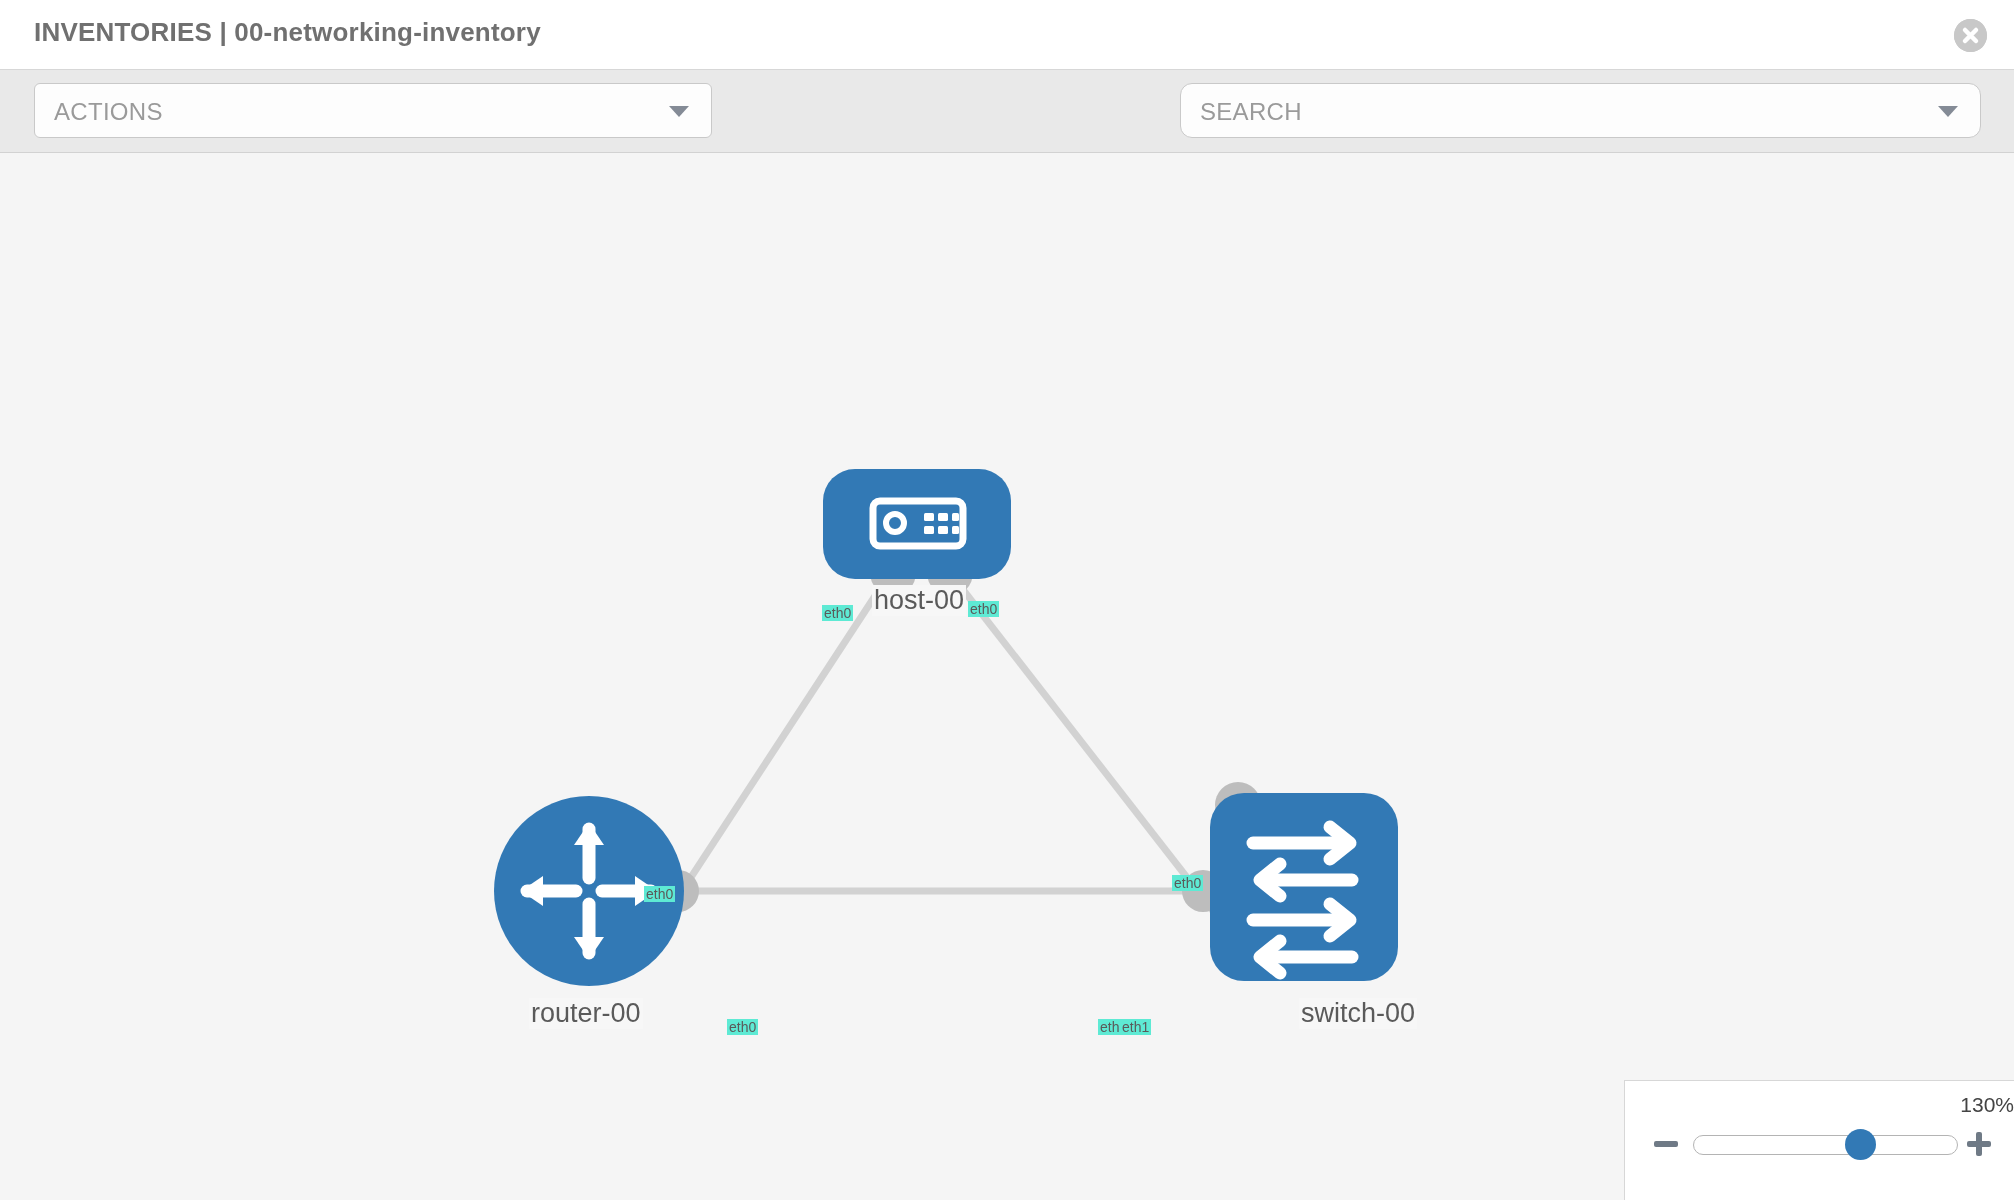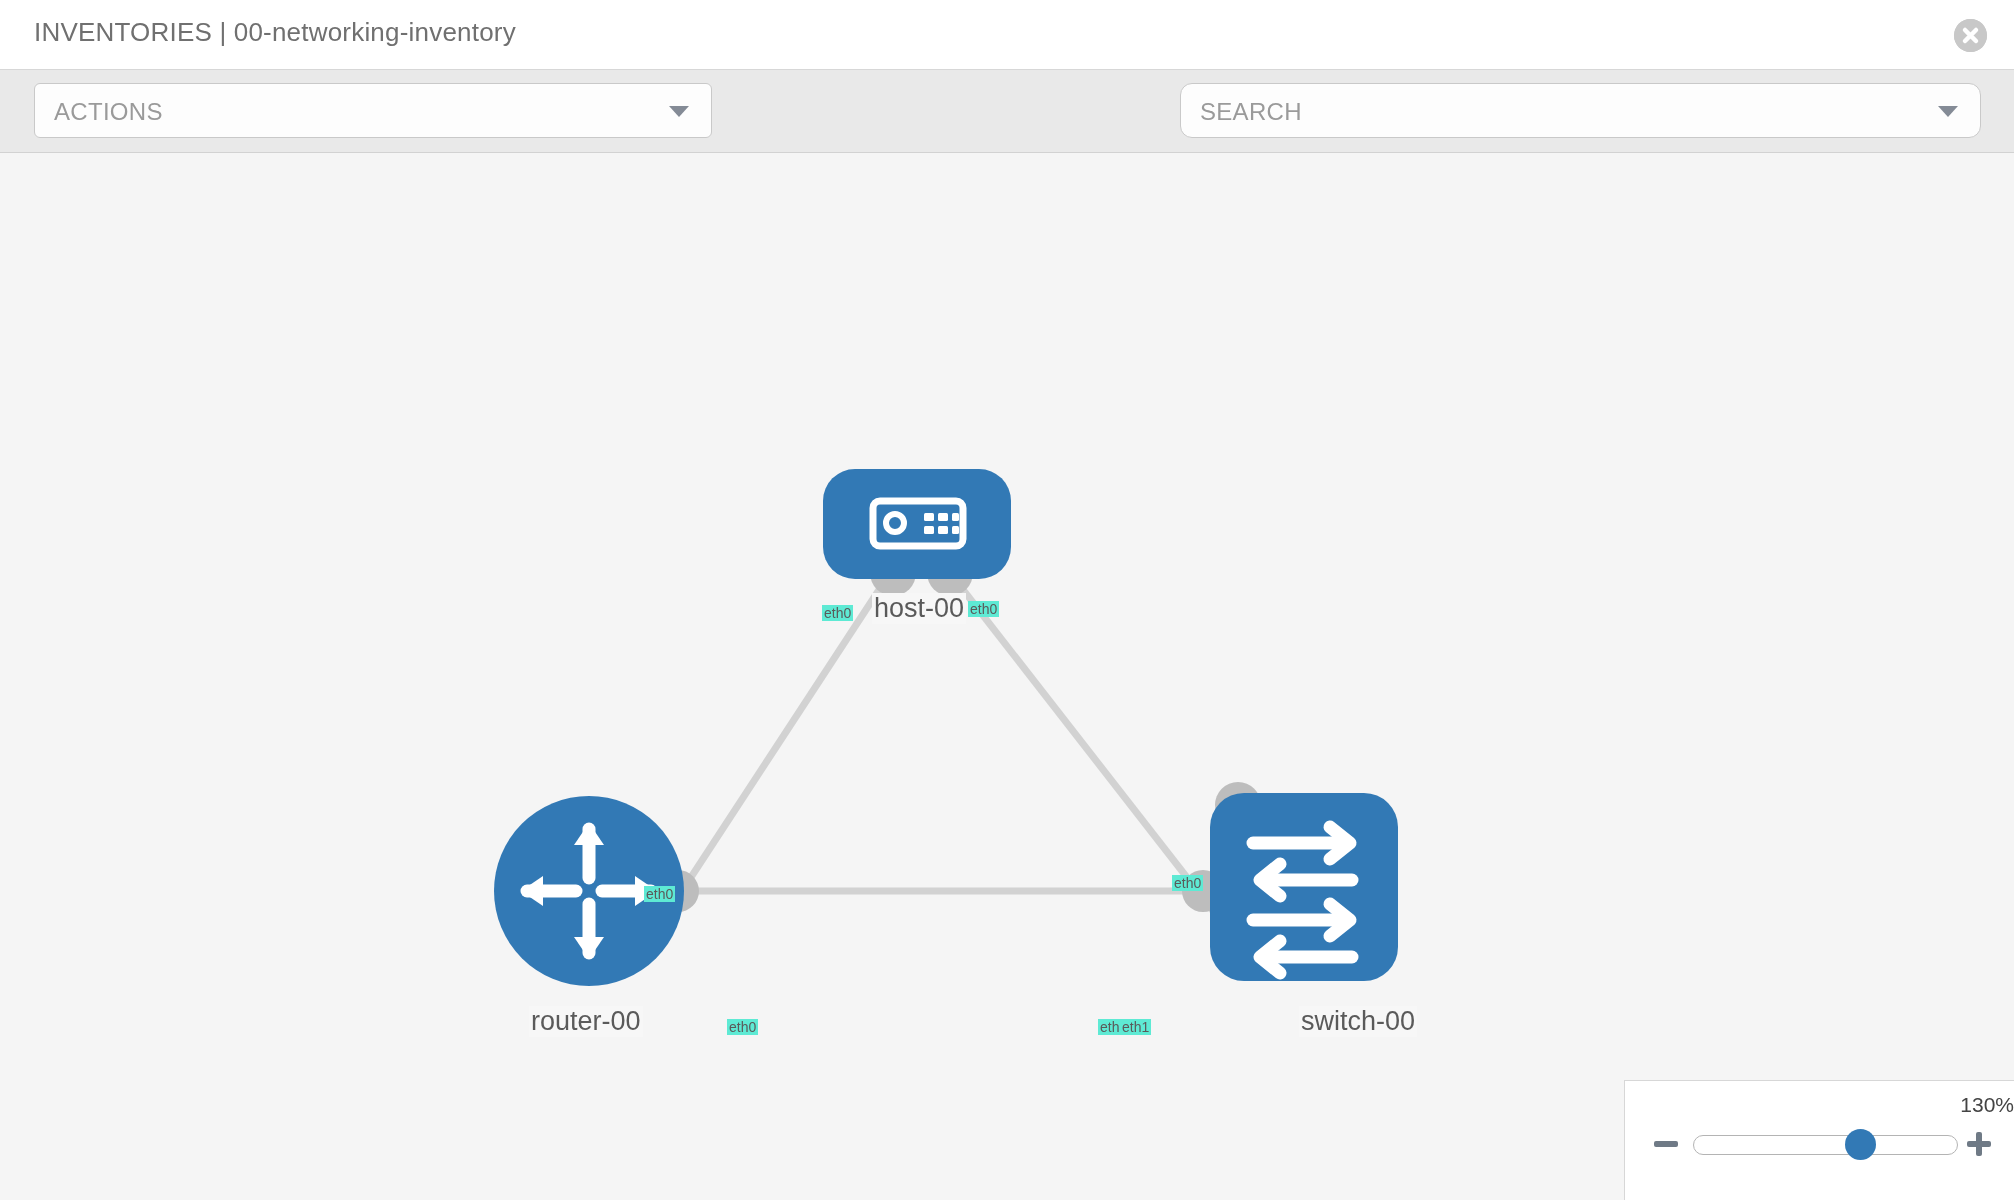--- a/index.html
+++ b/index.html
@@ -27,21 +27,21 @@
     height: 70px;
     background: #ffffff;
     border-bottom: 1px solid #d7d7d7;
     box-sizing: border-box;
   }
   .header-title {
     position: absolute;
     left: 34px;
     top: 17px;
     font-size: 26px;
-    font-weight: normal;
+    font-weight: bold;
     color: #707070;
     letter-spacing: 0.2px;
     white-space: nowrap;
   }
   .close-btn {
     position: absolute;
     right: 27px;
     top: 19px;
     width: 33px;
     height: 33px;
@@ -135,21 +135,20 @@
   .canvas svg { position:absolute; top:0; left:0; }
 
   
   .node-label {
     position: absolute;
     font-size: 27px;
     color: #5a5a5a;
     background: #f7f7f7;
     white-space: nowrap;
     padding: 0 2px;
-    margin-top: 8px;
   }
   .edge-label {
     position: absolute;
     font-size: 14px;
     color: #5a5a5a;
     background: #5eead4;
     white-space: nowrap;
     padding: 0 2px;
   }
 

